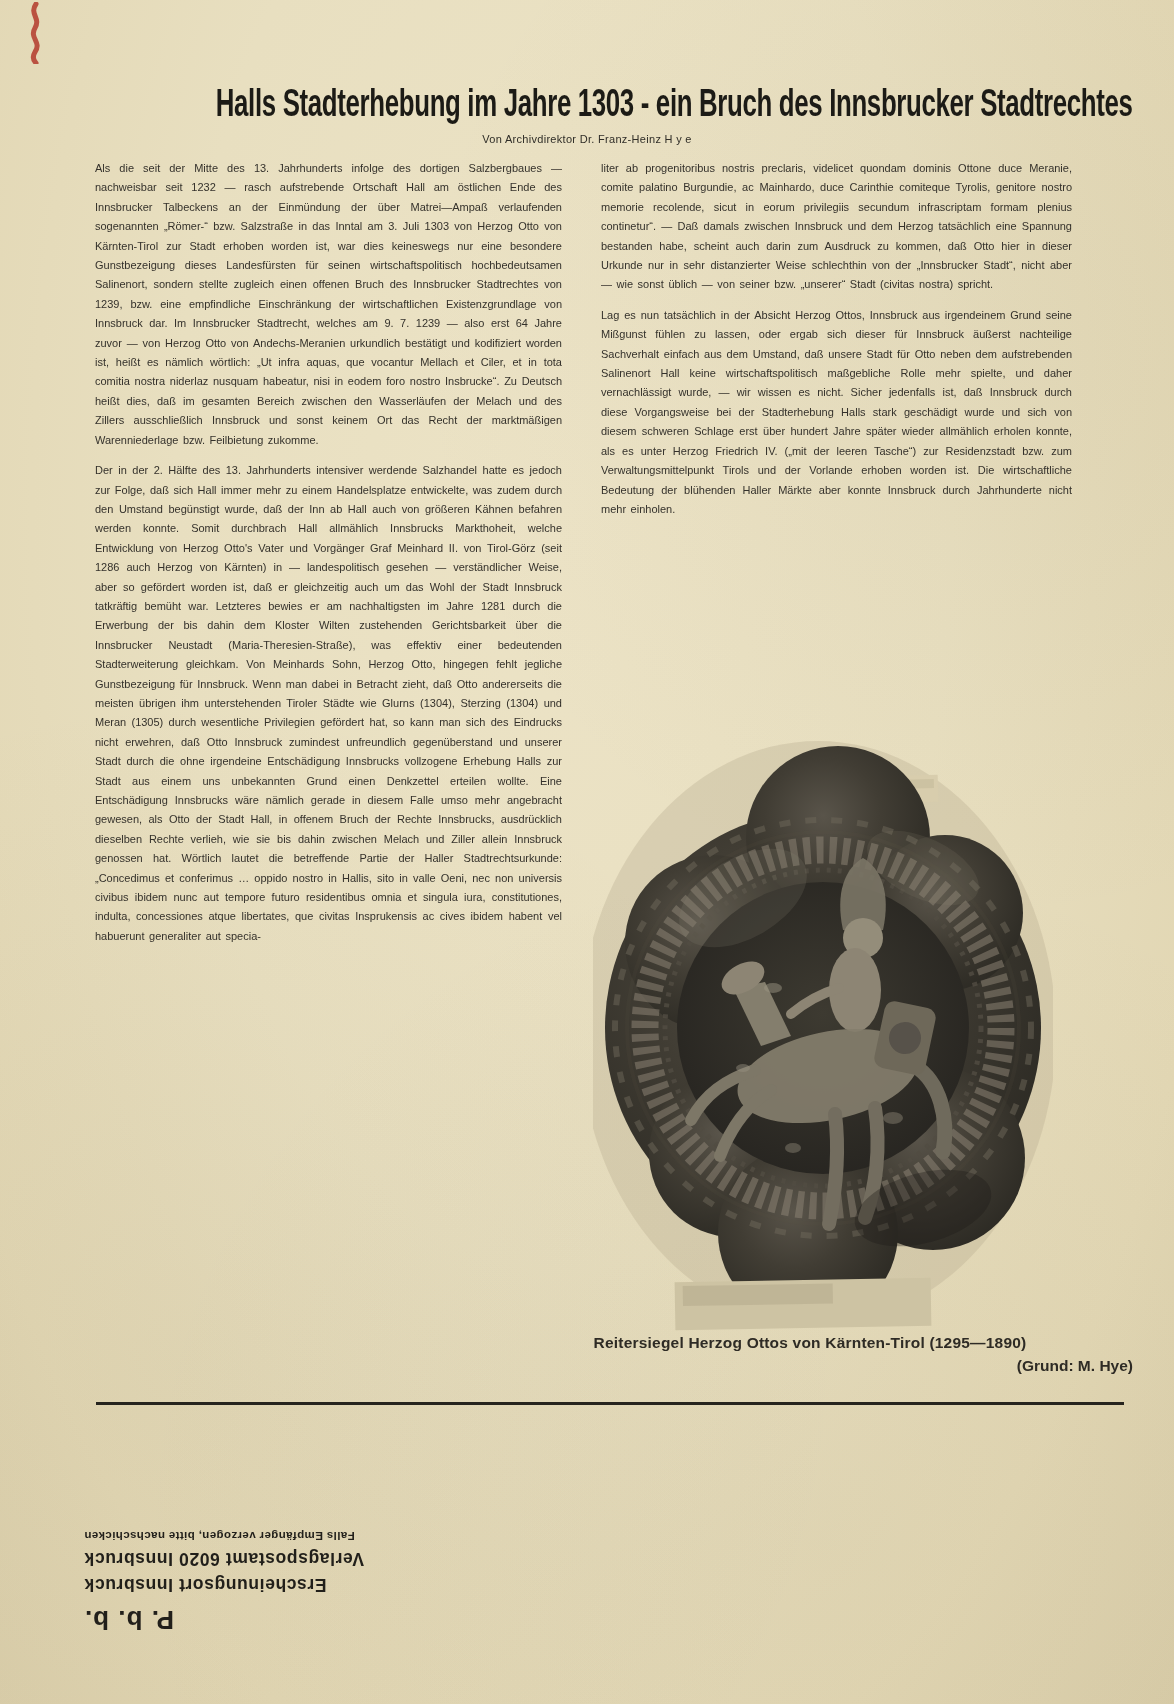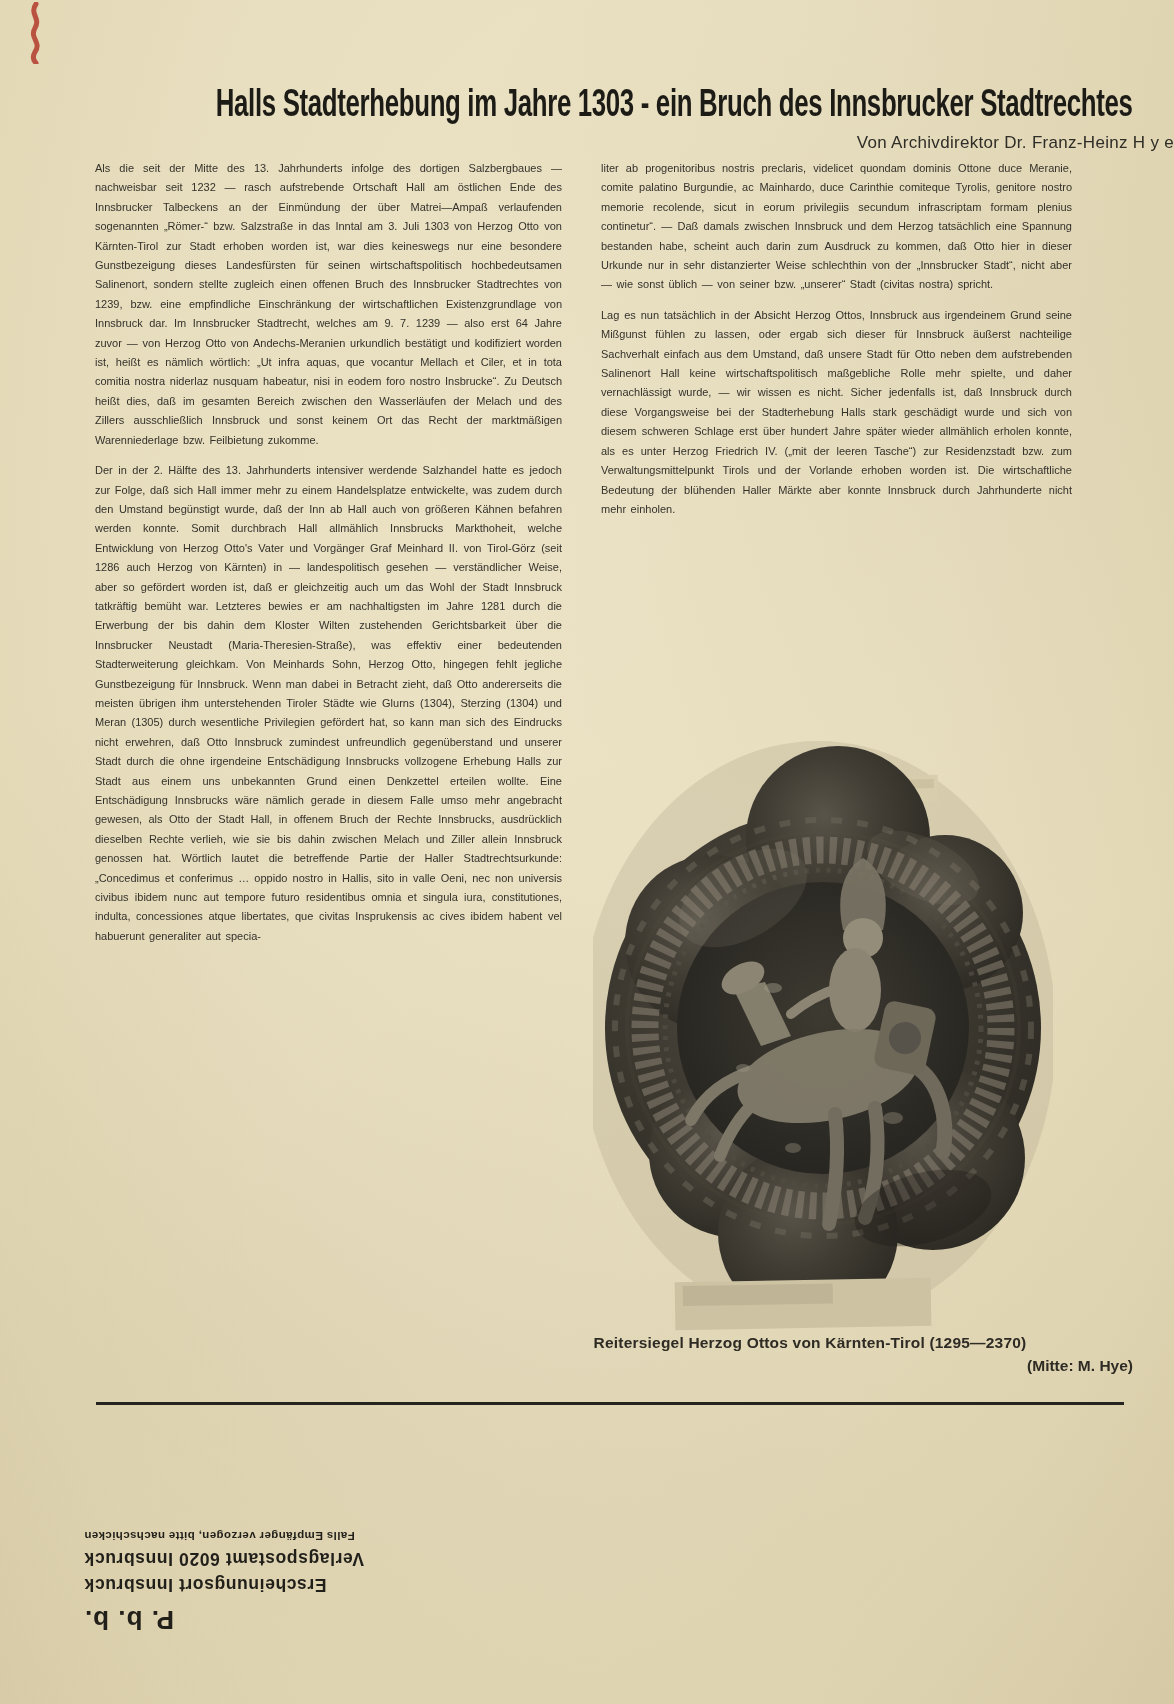--- a/index.html
+++ b/index.html
@@ -13,22 +13,22 @@
     overflow:hidden;
   }
   .grain{position:absolute;inset:0;pointer-events:none;
     background:
       radial-gradient(circle at 15% 80%, rgba(120,105,70,.06), transparent 40%),
       radial-gradient(circle at 85% 20%, rgba(120,105,70,.05), transparent 35%),
       radial-gradient(circle at 70% 90%, rgba(120,105,70,.05), transparent 40%);}
   .title-wrap{position:absolute;top:82px;left:0;width:1022px;text-align:center;}
   .title{display:inline-block;margin:0;font-size:38px;font-weight:700;color:#1c1b16;
     letter-spacing:-0.5px;white-space:nowrap;transform:scaleX(0.68);transform-origin:50% 50%;}
-  .byline{position:absolute;top:133px;left:0;width:1174px;text-align:right;
-    font-size:17px;color:#2f2d27;letter-spacing:.3px;}
+  .byline{position:absolute;top:133px;left:0;width:1174px;text-align:center;
+    font-size:11px;color:#2f2d27;letter-spacing:.3px;}
   .col{position:absolute;top:159px;font-size:11px;line-height:19.4px;
     text-align:justify;color:#34312b;word-spacing:1.5px;}
   .col p{margin:0 0 11px 0;}
   .col-left{left:95px;width:467px;}
   .col-right{left:601px;width:471px;}
   .seal{position:absolute;left:593px;top:688px;width:460px;height:670px;}
   .fig-caption{position:absolute;left:590px;top:1334px;width:440px;text-align:center;
     font-size:15.5px;font-weight:700;color:#2e2b25;letter-spacing:.2px;}
   .fig-credit{position:absolute;left:893px;top:1357px;width:240px;text-align:right;
     font-size:15.5px;font-weight:700;color:#2e2b25;}
@@ -125,22 +125,22 @@
     </g>
 
     <ellipse cx="150" cy="210" rx="70" ry="40" fill="#8d8675" opacity="0.18" transform="rotate(-30 150 210)"></ellipse>
     <ellipse cx="330" cy="180" rx="60" ry="30" fill="#8d8675" opacity="0.15" transform="rotate(25 330 180)"></ellipse>
     <ellipse cx="330" cy="520" rx="70" ry="35" fill="#1d1b17" opacity="0.35" transform="rotate(-15 330 520)"></ellipse>
 
     <rect x="82" y="592" width="256" height="48" fill="#cdc3a3" transform="rotate(-1 210 616)"></rect>
     <rect x="90" y="596" width="150" height="20" fill="#b4aa8c" opacity="0.55" transform="rotate(-1 210 616)"></rect>
   </svg>
 
-  <div class="fig-caption">Reitersiegel Herzog Ottos von Kärnten-Tirol (1295—2370)</div>
-  <div class="fig-credit">(Mitte: M. Hye)</div>
+  <div class="fig-caption">Reitersiegel Herzog Ottos von Kärnten-Tirol (1295—1890)</div>
+  <div class="fig-credit">(Grund: M. Hye)</div>
 
   <div class="rule"></div>
 
   <div class="imprint">
     <div class="l1">P. b. b.</div>
     <div class="l2">Erscheinungsort Innsbruck</div>
     <div class="l3">Verlagspostamt 6020 Innsbruck</div>
     <div class="l4">Falls Empfänger verzogen, bitte nachschicken</div>
   </div>
 </div>

